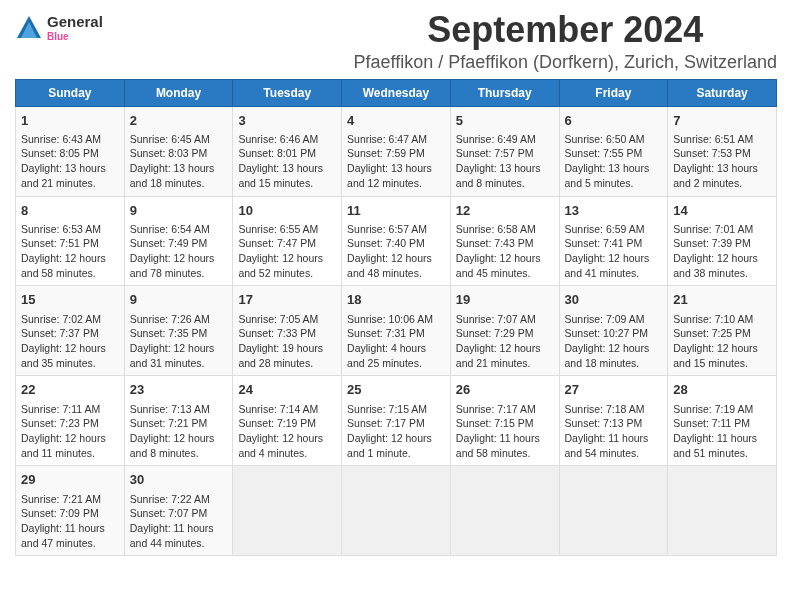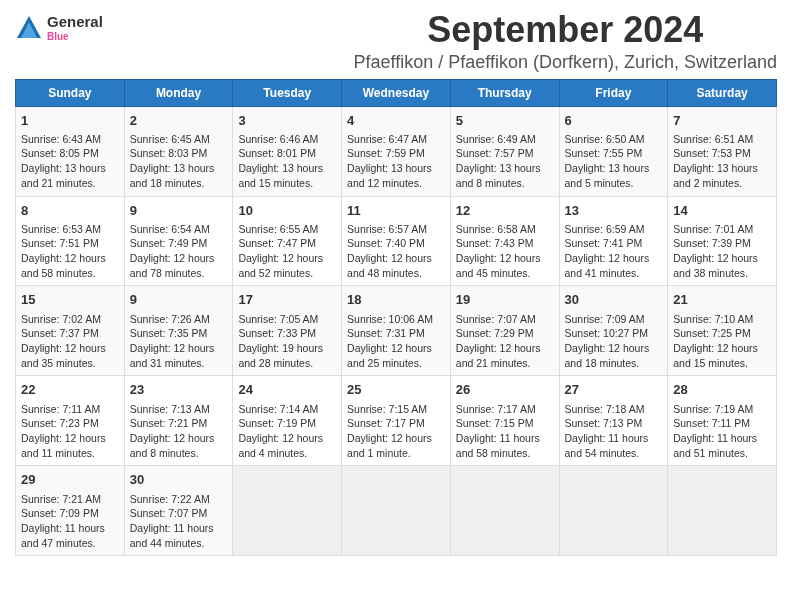--- a/index.html
+++ b/index.html
@@ -144,21 +144,21 @@
         <td><span class="day-num">10</span><span>Sunrise: 6:55 AM</span><br><span>Sunset: 7:47 PM</span><br><span>Daylight: 12 hours and 52 minutes.</span></td>
         <td><span class="day-num">11</span><span>Sunrise: 6:57 AM</span><br><span>Sunset: 7:40 PM</span><br><span>Daylight: 12 hours and 48 minutes.</span></td>
         <td><span class="day-num">12</span><span>Sunrise: 6:58 AM</span><br><span>Sunset: 7:43 PM</span><br><span>Daylight: 12 hours and 45 minutes.</span></td>
         <td><span class="day-num">13</span><span>Sunrise: 6:59 AM</span><br><span>Sunset: 7:41 PM</span><br><span>Daylight: 12 hours and 41 minutes.</span></td>
         <td><span class="day-num">14</span><span>Sunrise: 7:01 AM</span><br><span>Sunset: 7:39 PM</span><br><span>Daylight: 12 hours and 38 minutes.</span></td>
       </tr>
       <tr>
         <td><span class="day-num">15</span><span>Sunrise: 7:02 AM</span><br><span>Sunset: 7:37 PM</span><br><span>Daylight: 12 hours and 35 minutes.</span></td>
         <td><span class="day-num">9</span><span>Sunrise: 7:26 AM</span><br><span>Sunset: 7:35 PM</span><br><span>Daylight: 12 hours and 31 minutes.</span></td>
         <td><span class="day-num">17</span><span>Sunrise: 7:05 AM</span><br><span>Sunset: 7:33 PM</span><br><span>Daylight: 19 hours and 28 minutes.</span></td>
-        <td><span class="day-num">18</span><span>Sunrise: 10:06 AM</span><br><span>Sunset: 7:31 PM</span><br><span>Daylight: 12 hours and 25 minutes.</span></td>
+        <td><span class="day-num">18</span><span>Sunrise: 10:06 AM</span><br><span>Sunset: 7:31 PM</span><br><span>Daylight: 4 hours and 25 minutes.</span></td>
         <td><span class="day-num">19</span><span>Sunrise: 7:07 AM</span><br><span>Sunset: 7:29 PM</span><br><span>Daylight: 12 hours and 21 minutes.</span></td>
         <td><span class="day-num">30</span><span>Sunrise: 7:09 AM</span><br><span>Sunset: 10:27 PM</span><br><span>Daylight: 12 hours and 18 minutes.</span></td>
         <td><span class="day-num">21</span><span>Sunrise: 7:10 AM</span><br><span>Sunset: 7:25 PM</span><br><span>Daylight: 12 hours and 15 minutes.</span></td>
       </tr>
       <tr>
         <td><span class="day-num">22</span><span>Sunrise: 7:11 AM</span><br><span>Sunset: 7:23 PM</span><br><span>Daylight: 12 hours and 11 minutes.</span></td>
         <td><span class="day-num">23</span><span>Sunrise: 7:13 AM</span><br><span>Sunset: 7:21 PM</span><br><span>Daylight: 12 hours and 8 minutes.</span></td>
         <td><span class="day-num">24</span><span>Sunrise: 7:14 AM</span><br><span>Sunset: 7:19 PM</span><br><span>Daylight: 12 hours and 4 minutes.</span></td>
         <td><span class="day-num">25</span><span>Sunrise: 7:15 AM</span><br><span>Sunset: 7:17 PM</span><br><span>Daylight: 12 hours and 1 minute.</span></td>
         <td><span class="day-num">26</span><span>Sunrise: 7:17 AM</span><br><span>Sunset: 7:15 PM</span><br><span>Daylight: 11 hours and 58 minutes.</span></td>

